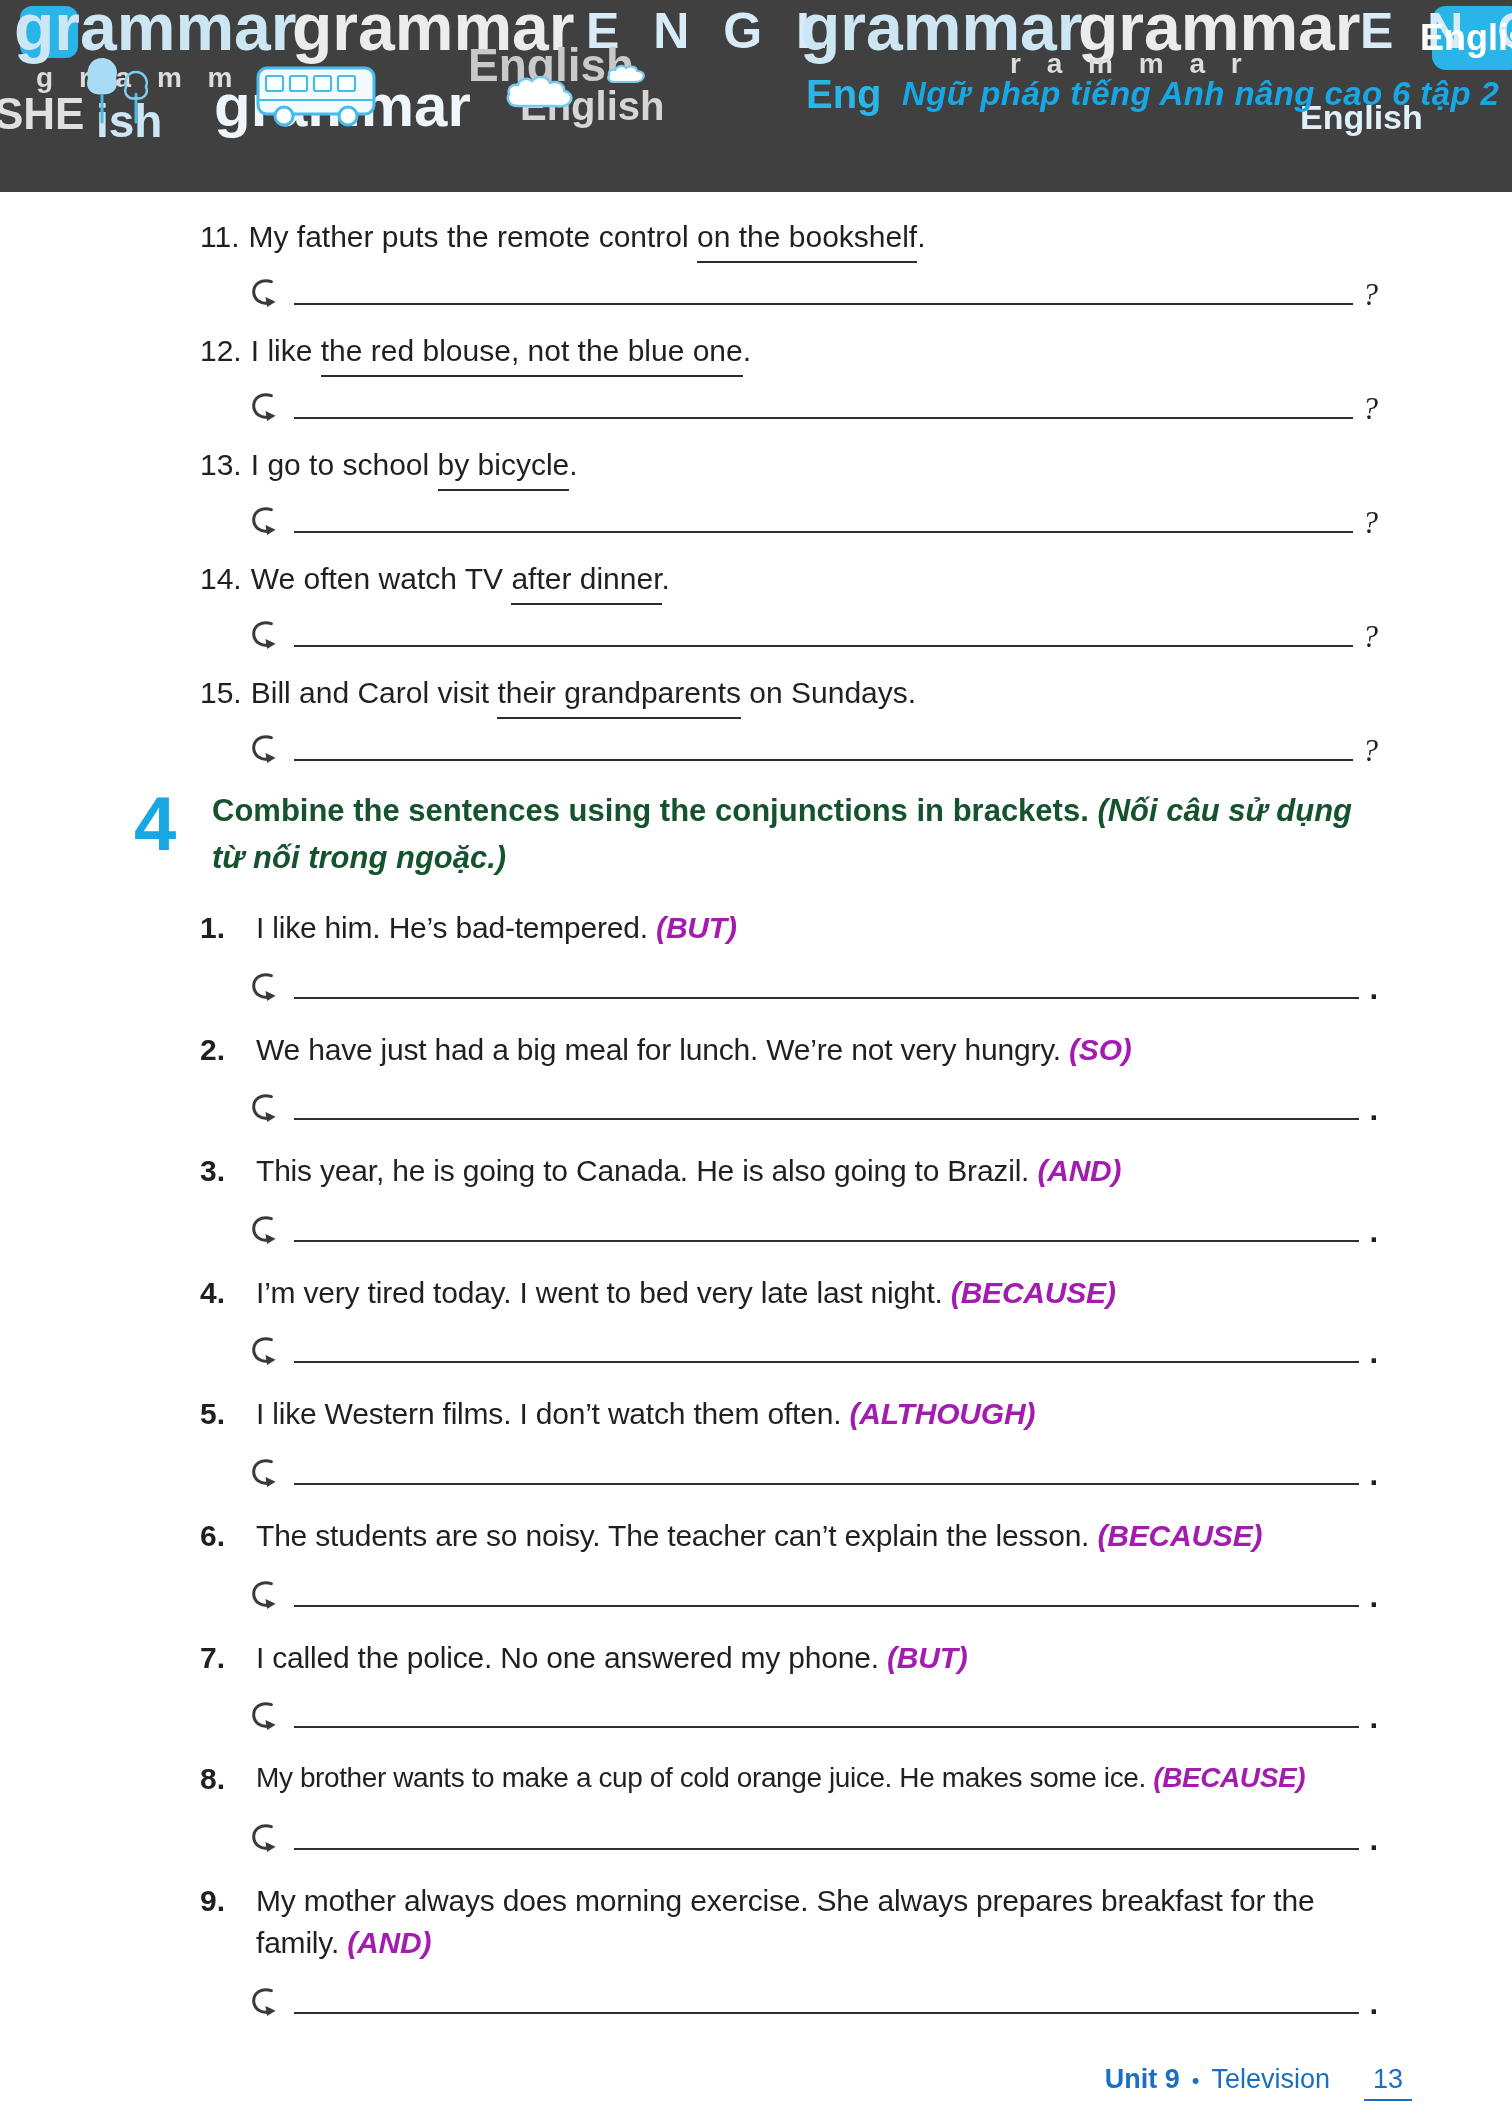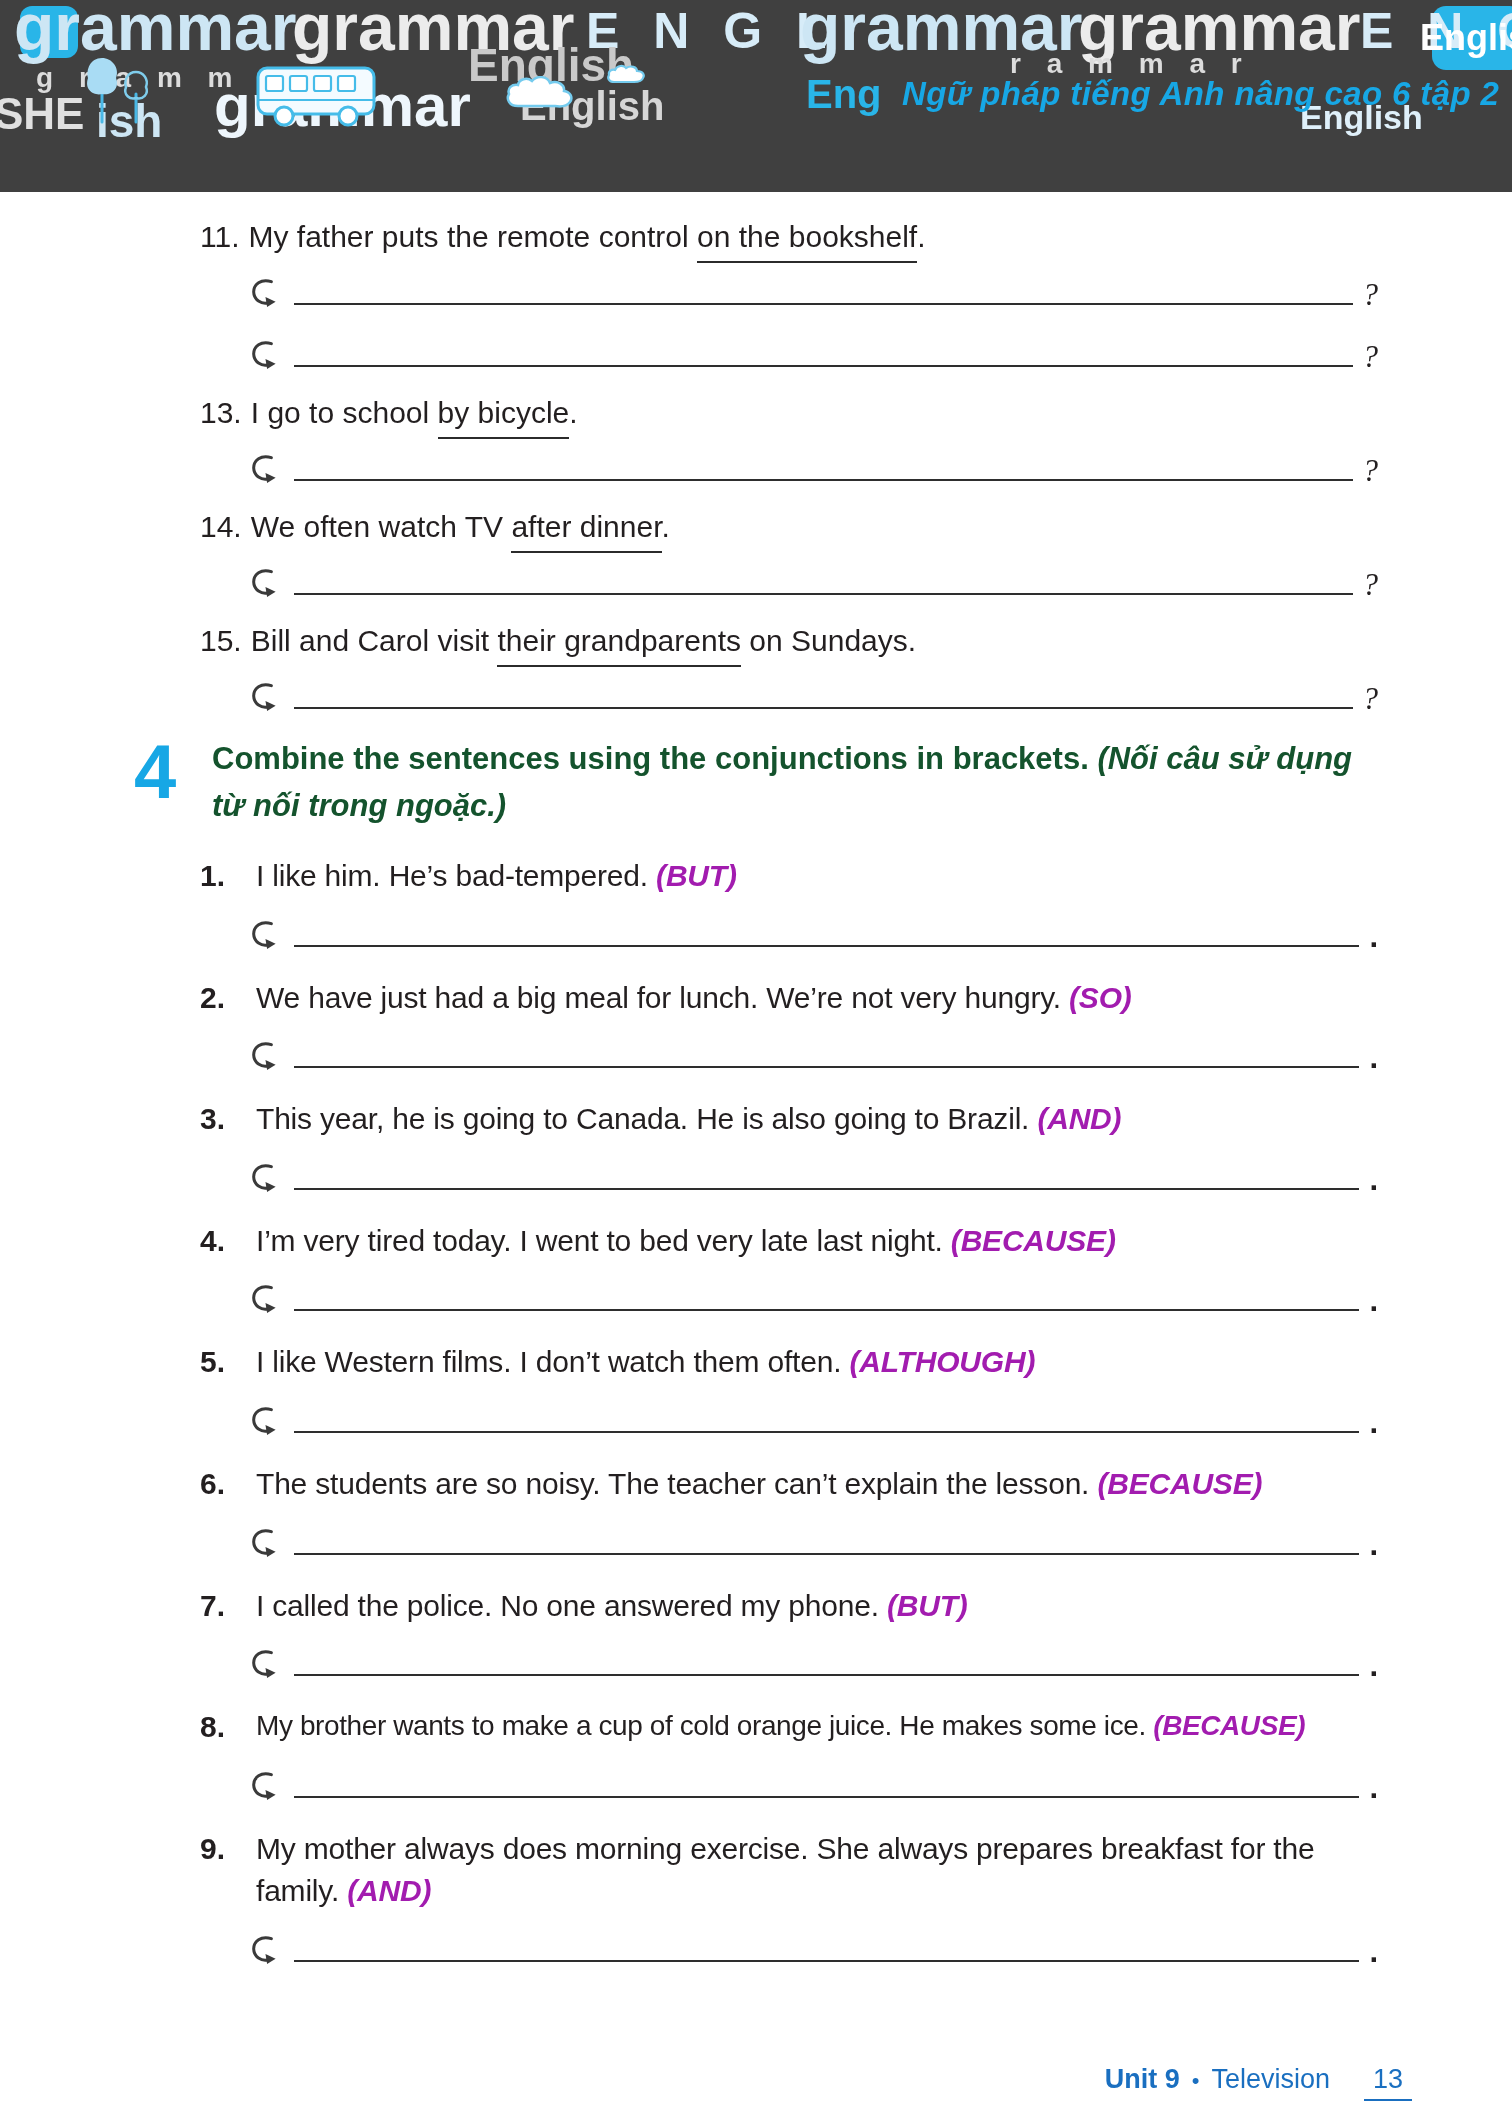--- a/index.html
+++ b/index.html
@@ -146,20 +146,21 @@
       <div class="blank-row">
         <svg class="arrow-svg" viewBox="0 0 26 26">
             <use href="#arr"></use>
           </svg>
         <div class="blank-line"></div>
         <span class="end-mark">?</span>
       </div>
     </div>
 
     <div class="q-item">
+      <div class="sentence-line"><span class="num">12.</span><span>I like </span><span class="u">the red blouse, not the blue one</span><span>.</span></div>
       <div class="blank-row">
         <svg class="arrow-svg" viewBox="0 0 26 26">
             <use href="#arr"></use>
           </svg>
         <div class="blank-line"></div>
         <span class="end-mark">?</span>
       </div>
     </div>
 
     <div class="q-item">

